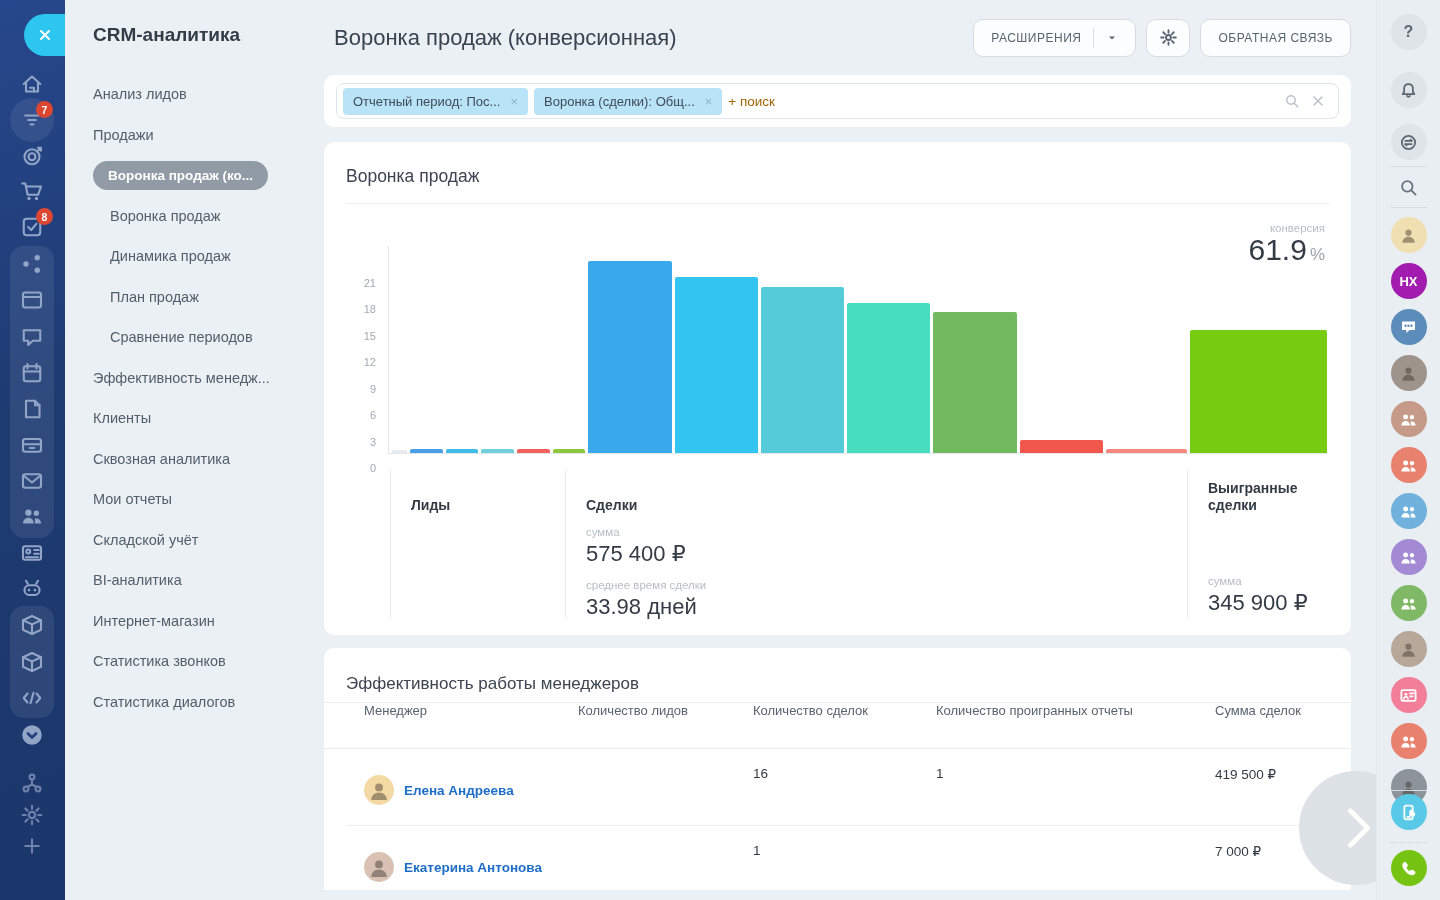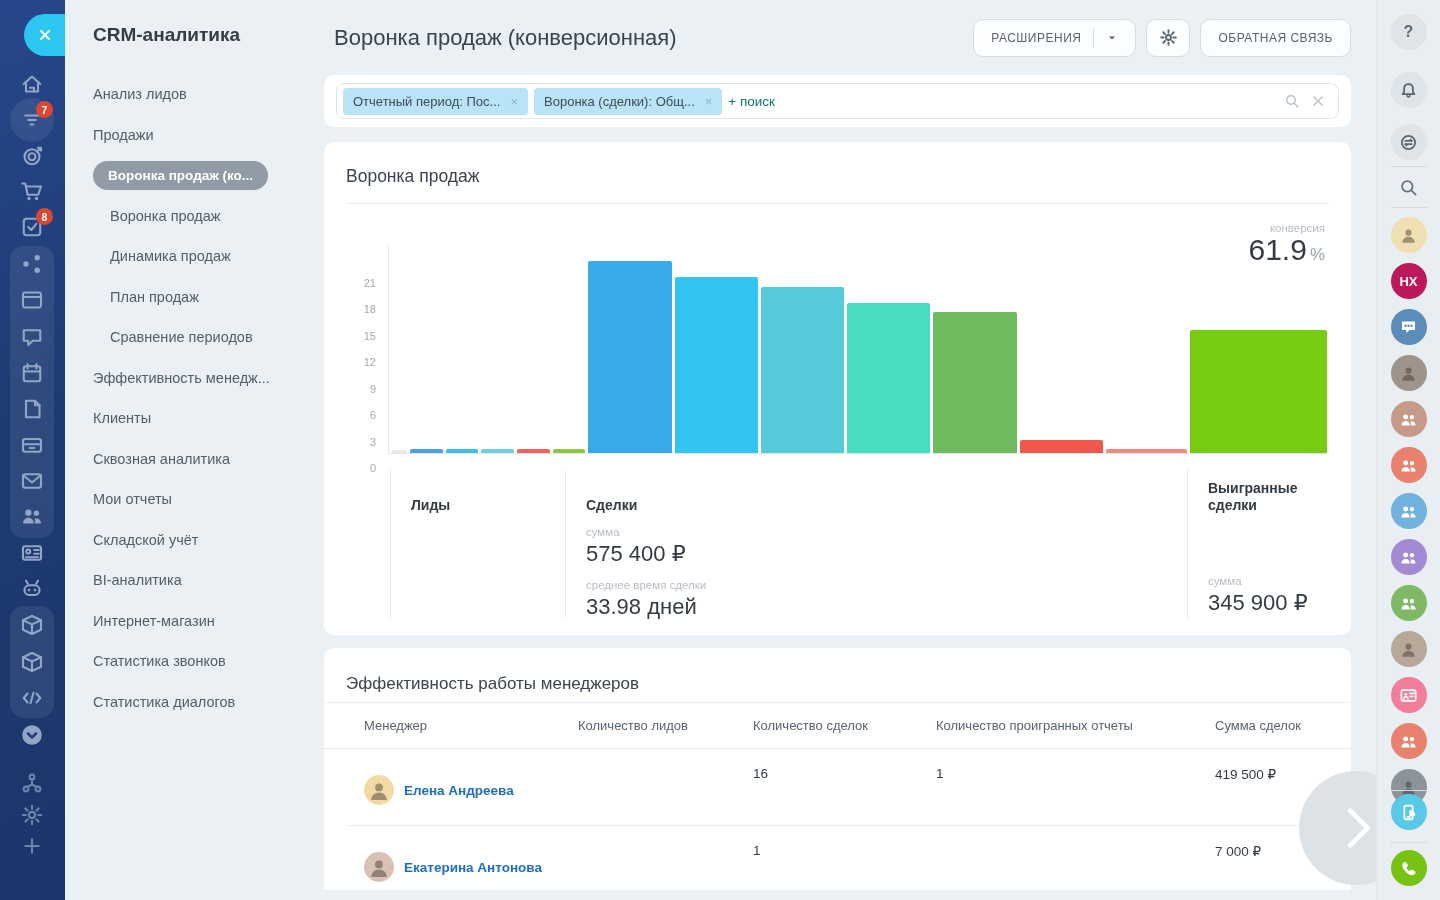--- a/index.html
+++ b/index.html
@@ -49,21 +49,21 @@
   .btn-icon{width:44px;justify-content:center;padding:0;gap:0;}
   .btn-icon svg{width:19px;height:19px;stroke:#586470;fill:none;stroke-width:1.6;stroke-linecap:round;}
 
   .card{background:#fff;border-radius:10px;margin-right:25px;}
   .filter-card{height:52px;display:flex;align-items:center;padding:0 12px;margin-bottom:15px;}
   .search-field{flex:1;height:36px;border:1px solid #dfe5ea;border-radius:8px;display:flex;
     align-items:center;padding:0 12px 0 6px;gap:6px;background:#fff;}
   .chip{background:#b9e3f7;border-radius:4px;height:27px;display:flex;align-items:center;
     padding:0 10px;font-size:13px;color:#3f4b58;cursor:pointer;}
   .chip .chip-x{color:#8fb4ca;margin-left:10px;font-size:13px;}
-  .search-ph{color:#0f766e;font-size:13.5px;flex:1;}
+  .search-ph{color:#a16207;font-size:13.5px;flex:1;}
   .sf-icons{display:flex;align-items:center;gap:10px;color:#b9c1c9;}
   .sf-icons svg{width:16px;height:16px;stroke:currentColor;fill:none;stroke-width:1.5;stroke-linecap:round;}
 
   
   .funnel-card{position:relative;height:493px;margin-bottom:13px;}
   .card-title{position:absolute;left:22px;top:24px;font-size:17.5px;color:#3c4450;}
   .card-divider{position:absolute;left:22px;right:22px;top:61px;height:1px;background:#eceff2;}
   .conversion{position:absolute;right:26px;top:80px;text-align:right;}
   .conv-label{font-size:11.5px;color:#b7bdc4;}
   .conv-value{font-size:30px;color:#333b44;line-height:1.05;}
@@ -83,21 +83,21 @@
   .sc3{width:140px;padding-top:10px;padding-bottom:2px;}
   .stat-title{font-size:14px;font-weight:bold;color:#333b44;line-height:1.2;}
   .stat-sub{font-size:11.5px;color:#b7bdc4;margin-top:12px;}
   .stat-val{font-size:22px;color:#333b44;margin-top:3px;}
   .mt-auto{margin-top:auto;}
 
   
   .table-card{position:relative;height:242px;border-radius:10px 10px 0 0;overflow:hidden;}
   .tbl-title{position:absolute;left:22px;top:26px;font-size:17px;color:#3c4450;}
   .tbl-div1{position:absolute;left:0;right:0;top:54px;height:1px;background:#eceff2;}
-  .tbl-head{position:absolute;left:22px;right:22px;top:55px;height:45px;display:flex;align-items:center;
+  .tbl-head{position:absolute;left:22px;right:22px;top:55px;height:45px;display:flex;
     font-size:13px;color:#59636f;}
   .tbl-div2{position:absolute;left:0;right:0;top:100px;height:1px;background:#e7ebee;}
   .tbl-rows{position:absolute;left:22px;right:22px;top:101px;bottom:0;}
   .tbl-row{position:relative;height:77px;border-bottom:1px solid #eceff2;display:flex;}
   .c1{width:232px;padding-left:18px;}
   .c2{width:175px;}
   .c3{width:183px;}
   .c4{width:279px;}
   .c5{flex:1;}
   .cell-num{padding-top:17px;font-size:13.5px;color:#333b44;}
@@ -503,21 +503,21 @@
         <path d="M10.4 10.4 14 14"></path>
       </svg>
     </div>
     <div class="rr-div" style="top: 207px;"></div>
     <div class="rr-item rr-av" style="top: 217px; background: rgb(240, 223, 176);">
       <svg viewBox="0 0 16 16">
         <circle cx="8" cy="5.6" r="2.6" class="photo-sil"></circle>
         <path d="M2.8 14c0-3 2.3-5 5.2-5s5.2 2 5.2 5z" class="photo-sil"></path>
       </svg>
     </div>
-    <div class="rr-item rr-av" style="top: 263px; background: #be185d;">HX</div>
+    <div class="rr-item rr-av" style="top: 263px; background: #a21caf;">HX</div>
     <div class="rr-item rr-av" style="top: 309px; background: rgb(91, 140, 186);">
       <svg viewBox="0 0 16 16">
         <path d="M2.5 3h11v7H9l-2.8 2.6V10H2.5z" fill="#fff" stroke="none"></path>
         <circle cx="5.5" cy="6.5" r="1" fill="#5b8cba" stroke="none"></circle>
         <circle cx="8" cy="6.5" r="1" fill="#5b8cba" stroke="none"></circle>
         <circle cx="10.5" cy="6.5" r="1" fill="#5b8cba" stroke="none"></circle>
       </svg>
     </div>
     <div class="rr-item rr-av" style="top: 355px; background: rgb(159, 148, 140);">
       <svg viewBox="0 0 16 16">

